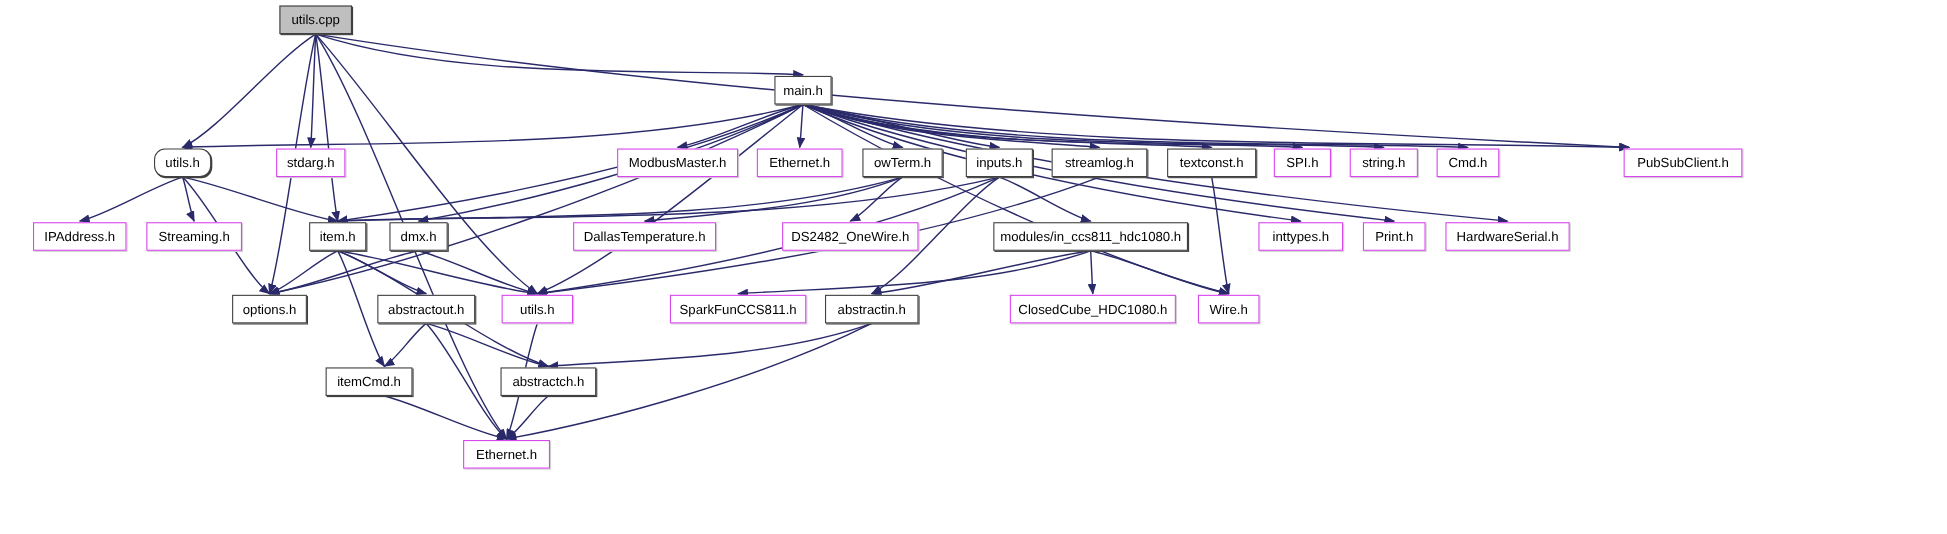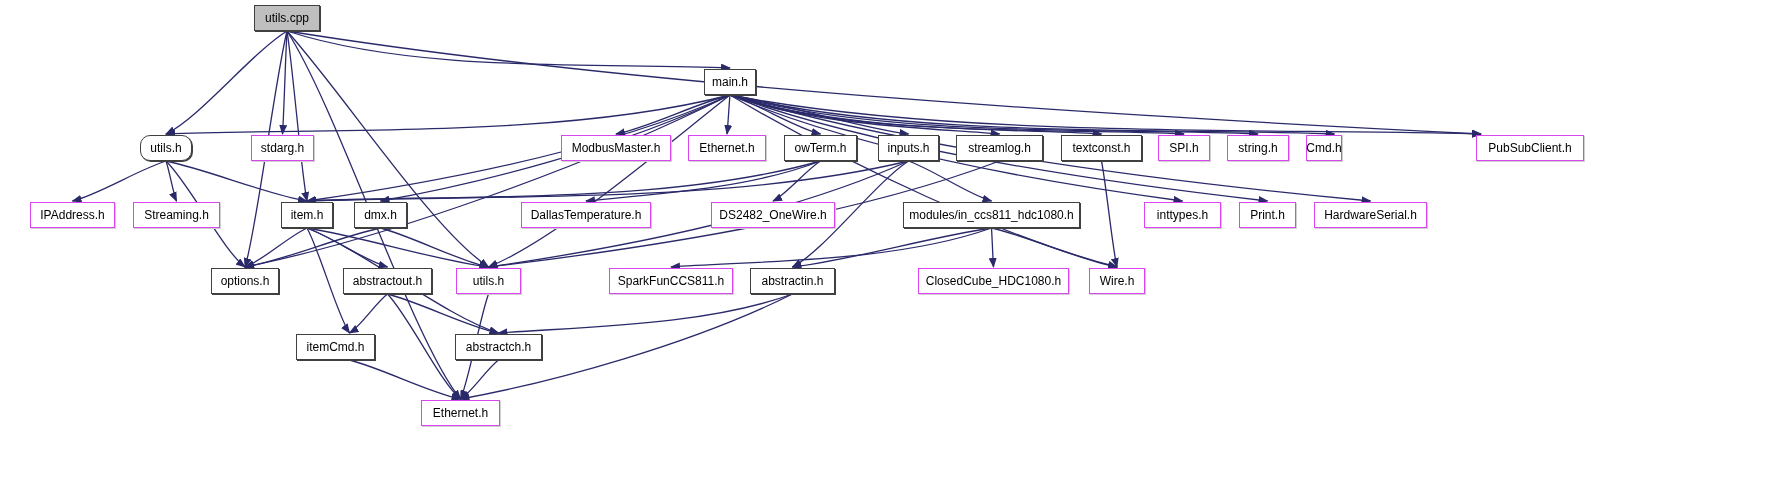--- a/index.html
+++ b/index.html
@@ -116,21 +116,21 @@
       </div>
       <div class="node solid" style="left: 1061px; top: 135px; width: 81px;">
         <span>textconst.h</span>
       </div>
       <div class="node light" style="left: 1158px; top: 135px; width: 52px;">
         <span>SPI.h</span>
       </div>
       <div class="node light" style="left: 1227px; top: 135px; width: 62px;">
         <span>string.h</span>
       </div>
-      <div class="node light" style="left: 1306px; top: 135px; width: 36px; text-align: right;">
+      <div class="node light" style="left: 1306px; top: 135px; width: 57px; text-align: right;">
         <span>Cmd.h</span>
       </div>
       <div class="node light" style="left: 1476px; top: 135px; width: 108px;">
         <span>PubSubClient.h</span>
       </div>
       <div class="node light" style="left: 30px; top: 202px; width: 85px;">
         <span>IPAddress.h</span>
       </div>
       <div class="node light" style="left: 133px; top: 202px; width: 87px;">
         <span>Streaming.h</span>

